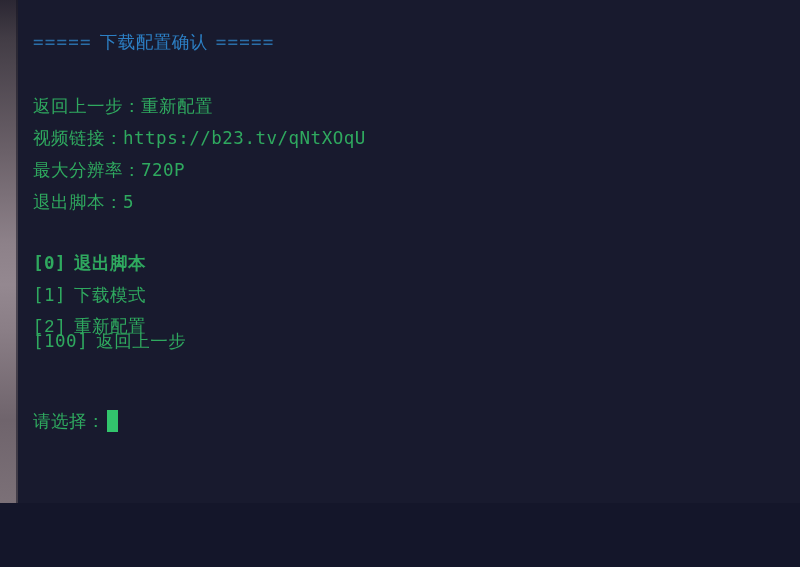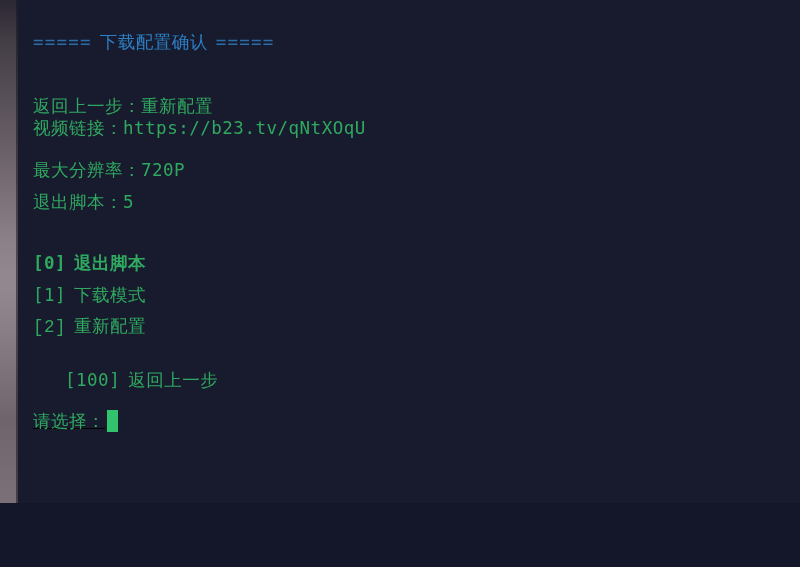--- a/index.html
+++ b/index.html
@@ -96,30 +96,30 @@
 <div id="terminal-window">
 
   <div id="left-edge-strip"></div>
 
   <div id="terminal-screen">
 
     <div class="term-line" style="top:31px;"><span class="c-blue-dim rule">=====</span><span class="sep-space"></span><span class="c-blue">下载配置确认</span><span class="sep-space"></span><span class="c-blue-dim rule">=====</span></div>
 
     <div class="term-line" style="top:95px;"><span class="c-green">返回上一步：</span><span class="c-green">重新配置</span></div>
 
-    <div class="term-line" style="top:117px;"><span class="c-green">视频链接：</span><span class="c-green">https://b23.tv/qNtXOqU</span></div>
+    <div class="term-line" style="top:127px;"><span class="c-green">视频链接：</span><span class="c-green">https://b23.tv/qNtXOqU</span></div>
 
     <div class="term-line" style="top:159px;text-align:right;"><span class="c-green">最大分辨率：</span><span class="c-green">720P</span></div>
 
     <div class="term-line" style="top:191px;"><span class="c-green">退出脚本：</span><span class="c-green">5</span></div>
 
     <div class="term-line" style="top:252px;font-weight:bold;"><span class="c-green">[0]</span><span class="sep-space"></span><span class="c-green">退出脚本</span></div>
 
     <div class="term-line" style="top:284px;"><span class="c-green">[1]</span><span class="sep-space"></span><span class="c-green">下载模式</span></div>
 
     <div class="term-line" style="top:316px;font-family:Liberation Mono, monospace;"><span class="c-green">[2]</span><span class="sep-space"></span><span class="c-green">重新配置</span></div>
 
-    <div class="term-line" style="top:369px;margin-left:32px;"><span class="c-green">[100]</span><span class="sep-space"></span><span class="c-green">返回上一步</span></div>
+    <div class="term-line" style="top:330px;"><span class="c-green">[100]</span><span class="sep-space"></span><span class="c-green">返回上一步</span></div>
 
-    <div class="term-line" style="top:410px;text-decoration:underline;"><span class="c-green">请选择：</span><span class="c-green-br"></span><span class="cursor-block"></span></div>
+    <div class="term-line" style="top:410px;"><span class="c-green">请选择：</span><span class="c-green-br"></span><span class="cursor-block"></span></div>
 
   </div>
 </div>
 
 </body></html>

